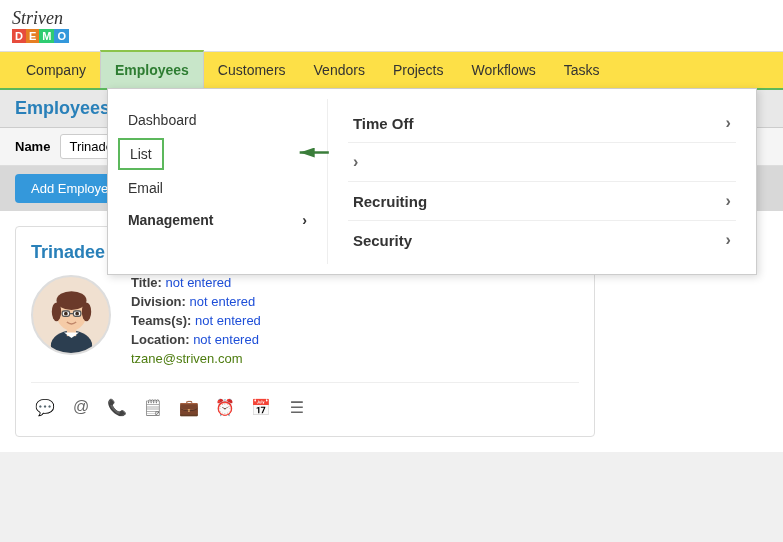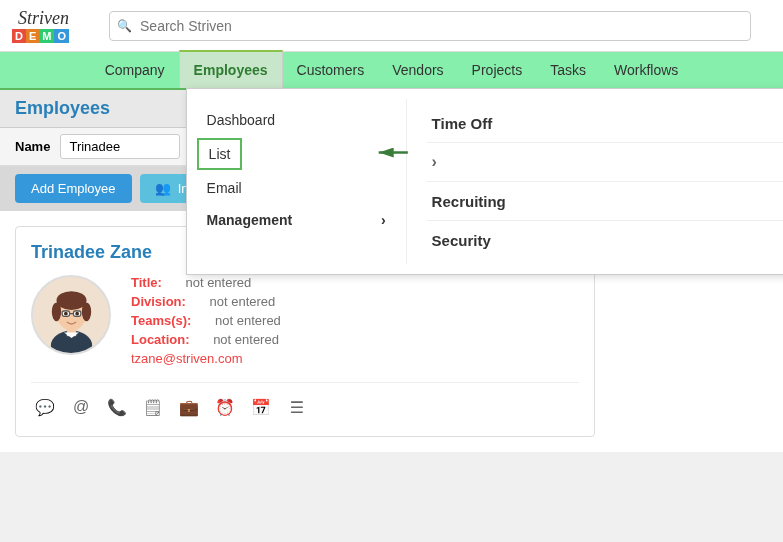--- a/index.html
+++ b/index.html
@@ -1,34 +1,34 @@
 <!DOCTYPE html>
 <html><head>
   <meta charset="utf-8">
   <style>
     * { margin: 0; padding: 0; box-sizing: border-box; }
     body { font-family: Arial, sans-serif; font-size: 14px; background: #f0f0f0; width: 783px; height: 542px; overflow: hidden; }
 
     
     .header { background: white; padding: 8px 12px; display: flex; align-items: center; border-bottom: 1px solid #ddd; }
-    .logo-area { display: flex; flex-direction: column; margin-right: 20px; align-items: flex-end; }
+    .logo-area { display: flex; flex-direction: column; margin-right: 20px; }
     .logo-text { font-family: 'Times New Roman', serif; font-size: 18px; color: #333; font-style: italic; }
     .demo-badge { display: flex; }
     .demo-badge span { padding: 1px 3px; font-size: 11px; font-weight: bold; color: white; }
     .demo-d { background: #e74c3c; }
     .demo-e { background: #e67e22; }
     .demo-m { background: #2ecc71; }
     .demo-o { background: #3498db; }
     .search-bar { flex: 1; margin: 0 20px; }
     .search-bar input { width: 100%; padding: 6px 12px 6px 30px; border: 1px solid #ccc; border-radius: 4px; font-size: 14px; color: #999; }
     .search-wrapper { position: relative; }
     .search-wrapper::before { content: '🔍'; position: absolute; left: 8px; top: 50%; transform: translateY(-50%); font-size: 12px; }
 
     
-    .nav { background: #86efac; display: flex; align-items: center; border-bottom: 2px solid #5cb85c; padding: 0 5px; justify-content: center; }
+    .nav { background: #fde047; display: flex; align-items: center; border-bottom: 2px solid #5cb85c; padding: 0 12px; }
     .nav-item { padding: 10px 14px; cursor: pointer; font-size: 14px; color: #333; white-space: nowrap; }
     .nav-item.active { background: #c8e6c9; color: #2e7d32; font-weight: bold; border-top: 2px solid #8bc34a; border-left: 1px solid #ccc; border-right: 1px solid #ccc; margin-top: -2px; }
 
     
     .dropdown-container { position: relative; }
     .dropdown { position: absolute; top: 100%; left: 7px; background: white; border: 1px solid #ccc; box-shadow: 2px 2px 8px rgba(0,0,0,0.15); z-index: 100; width: 650px; display: flex; padding: 10px 0; }
     .dropdown-left { width: 220px; border-right: 1px solid #eee; padding: 5px 0; }
     .dropdown-right { flex: 1; padding: 5px 20px; }
     .dropdown-item { padding: 8px 20px; cursor: pointer; font-size: 14px; color: #333; }
     .dropdown-item.bold { font-weight: bold; }
@@ -60,43 +60,38 @@
 
     
     .employee-section { padding: 15px; background: white; }
     .employee-card { border: 1px solid #ddd; border-radius: 4px; padding: 15px; max-width: 580px; }
     .employee-name { font-size: 18px; color: #2980b9; font-weight: bold; margin-bottom: 12px; }
     .employee-content { display: flex; gap: 20px; }
     .avatar { width: 80px; height: 80px; border-radius: 50%; background: #f0e0d0; overflow: hidden; display: flex; align-items: center; justify-content: center; border: 2px solid #ddd; flex-shrink: 0; }
     .avatar svg { width: 75px; height: 75px; }
     .employee-details { flex: 1; }
     .detail-line { font-size: 13px; margin-bottom: 4px; color: #333; }
-    .detail-line strong { color: #ef4444; }
-    .detail-line .not-entered { color: #737373; margin-left: 20px; }
-    .detail-link { color: #ef4444; font-size: 13px; text-decoration: none; }
+    .detail-line strong { color: #404040; }
+    .detail-line .not-entered { color: #1d4ed8; }
+    .detail-link { color: #4d7c0f; font-size: 13px; text-decoration: none; }
 
     .employee-icons { display: flex; gap: 8px; margin-top: 12px; padding-top: 10px; border-top: 1px solid #eee; }
     .emp-icon { width: 28px; height: 28px; display: flex; align-items: center; justify-content: center; cursor: pointer; font-size: 16px; color: #666; }
   </style>
 </head>
 <body>
 
 <div class="header">
   <div class="logo-area">
     <span class="logo-text">Striven</span>
     <div class="demo-badge">
       <span class="demo-d">D</span>
       <span class="demo-e">E</span>
       <span class="demo-m">M</span>
       <span class="demo-o">O</span>
-    </div>
-  </div>
-  <div class="search-bar">
-    <div class="search-wrapper">
-      <input type="text" placeholder="Search Striven" style="">
     </div>
   </div>
 </div>
 
 <div class="nav">
   <div class="nav-item">Company</div>
   <div class="dropdown-container">
     <div class="nav-item active">Employees</div>
 
     <div class="dropdown">
@@ -136,22 +131,22 @@
         <div class="dropdown-right-item">
           <span>Security</span>
           <span class="chevron">›</span>
         </div>
       </div>
     </div>
   </div>
   <div class="nav-item">Customers</div>
   <div class="nav-item">Vendors</div>
   <div class="nav-item">Projects</div>
+  <div class="nav-item">Workflows</div>
   <div class="nav-item">Tasks</div>
-  <div class="nav-item">Workflows</div>
 </div>
 
 <div class="main">
   <div class="page-header">
     <span class="page-title">Employees</span>
   </div>
 
   <div class="filter-bar">
     <span class="filter-label">Name</span>
     <input class="filter-input" type="text" value="Trinadee" style="">

